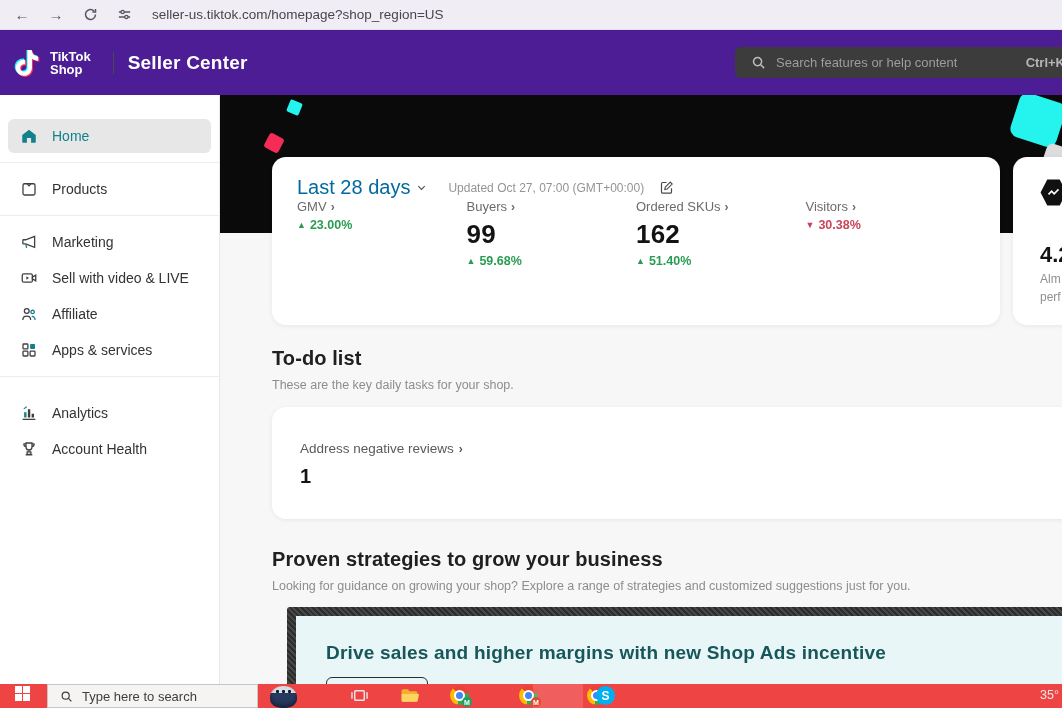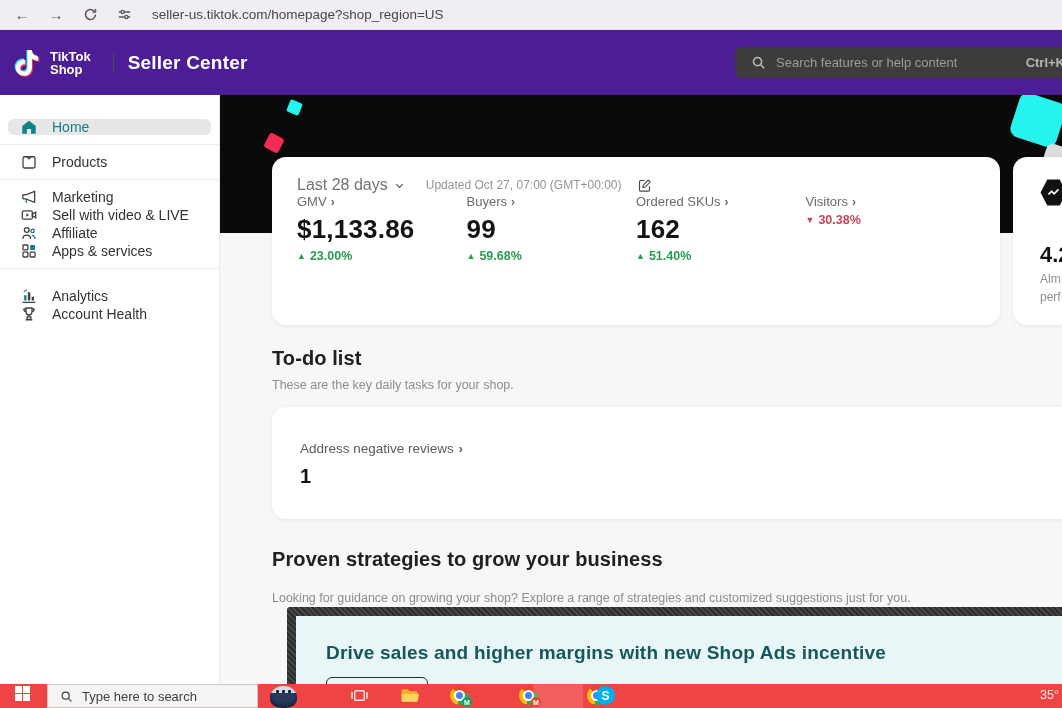--- a/index.html
+++ b/index.html
@@ -20,41 +20,41 @@
   .hdr-title { color:#fff; font-size:19px; font-weight:bold; letter-spacing:.2px; }
   .hdr-search { position:absolute; left:735px; top:17px; width:360px; height:31px; background:#3c3c3c; border-radius:6px; display:flex; align-items:center; padding:0 16px; gap:10px; }
   .hdr-search .ph { color:#9d9d9d; font-size:13px; }
   .hdr-search .shortcut { margin-left:auto; color:#b5b5b5; font-size:13px; font-weight:bold; padding-right:14px; white-space:nowrap; }
 
   
   .content-row { display:flex; height:589px; }
 
   
   .sidebar { width:220px; background:#fff; border-right:1px solid #e8e8e8; padding-top:22px; flex:none; }
-  .side-item { height:16px; margin:2px 8px; padding-left:12px; border-radius:6px; display:flex; align-items:center; gap:14px; font-size:14px; color:#333; cursor:pointer; }
+  .side-item { height:34px; margin:2px 8px; padding-left:12px; border-radius:6px; display:flex; align-items:center; gap:14px; font-size:14px; color:#333; cursor:pointer; }
   .side-item.active { background:#e7e7e7; color:#12818b; }
   .side-item .ic { width:18px; height:18px; flex:none; display:flex; }
   .side-divider { border-top:1px solid #ededed; margin:9px 0; }
   .grp-sp { height:8px; }
 
   
   .main { position:relative; flex:1; background:#f7f7f8; overflow:hidden; }
   .black-banner { position:absolute; left:0; top:0; right:0; height:138px; background:#0a0a0a; }
   .confetti { position:absolute; }
   .cf-cyan-sm { left:68px; top:6px; width:13px; height:13px; background:#25f4ee; border-radius:2px; transform:rotate(22deg); }
   .cf-pink { left:46px; top:40px; width:16px; height:16px; background:#f52c56; border-radius:3px; transform:rotate(28deg); }
   .cf-cyan-lg { left:794px; top:2px; width:48px; height:46px; background:#25f4ee; border-radius:9px; transform:rotate(18deg); }
   .cf-grey { left:822px; top:52px; width:38px; height:36px; background:#dcdcdc; border-radius:7px; transform:rotate(18deg); }
 
   .card { background:#fff; border-radius:14px; box-shadow:0 1px 5px rgba(0,0,0,.07); }
 
   
   .stats-card { position:absolute; left:52px; top:62px; width:728px; height:168px; padding:19px 25px; }
   .stats-head { display:flex; align-items:center; gap:7px; }
-  .period { font-size:16px; color:#737373; font-weight:500; cursor:pointer; display:flex; align-items:center; gap:6px; }
+  .period { font-size:20px; color:#0369a1; font-weight:500; cursor:pointer; display:flex; align-items:center; gap:6px; }
   .updated { font-size:12px; color:#949494; margin-left:14px; }
   .edit-ic { margin-left:8px; cursor:pointer; display:flex; }
   .metrics { display:flex; }
   .metric { width:176px; }
   .m-label { font-size:13px; color:#6b6b6b; display:flex; align-items:center; gap:4px; cursor:pointer; }
   .m-label .chev { font-size:12px; font-weight:bold; color:#6b6b6b; }
   .m-value { font-size:26px; font-weight:bold; color:#131313; margin-top:5px; letter-spacing:.2px; }
   .m-delta { font-size:12.5px; font-weight:bold; margin-top:4px; display:flex; align-items:center; gap:4px; }
   .m-delta .arr { font-size:9px; }
   .m-delta.up { color:#2a9c52; }
@@ -271,21 +271,20 @@
               <path d="M18 3.5 21 6.5 13 14.5l-3.6.6.6-3.6z"></path>
             </svg>
         </span>
       </div>
       <div class="metrics">
         <div class="metric">
           <div class="m-label">
               <span>GMV</span>
               <span class="chev">›</span>
             </div>
-          <div class="m-value">$1,133.86</div>
           <div class="m-delta up">
               <span class="arr">▲</span>
               <span>23.00%</span>
             </div>
         </div>
         <div class="metric">
           <div class="m-label">
               <span>Buyers</span>
               <span class="chev">›</span>
             </div>
@@ -334,21 +333,21 @@
     <div class="sec-sub" style="top:283px;">These are the key daily tasks for your shop.</div>
     <div class="card todo-card">
       <div class="todo-label">
         <span>Address negative reviews</span>
           <span class="chev">›</span>
       </div>
       <div class="todo-count">1</div>
     </div>
 
     <div class="sec-title" style="top:453px;">Proven strategies to grow your business</div>
-    <div class="sec-sub" style="top:496px;">Looking for guidance on growing your shop? Explore a range of strategies and customized suggestions just for you.</div>
+    <div class="sec-sub" style="top:484px;">Looking for guidance on growing your shop? Explore a range of strategies and customized suggestions just for you.</div>
 
     <div class="banner-frame">
       <div class="banner-inner">
         <div class="banner-headline">Drive sales and higher margins with new Shop Ads incentive</div>
         <button class="learn-btn">Learn more</button>
       </div>
     </div>
   </div>
 </div>
 

